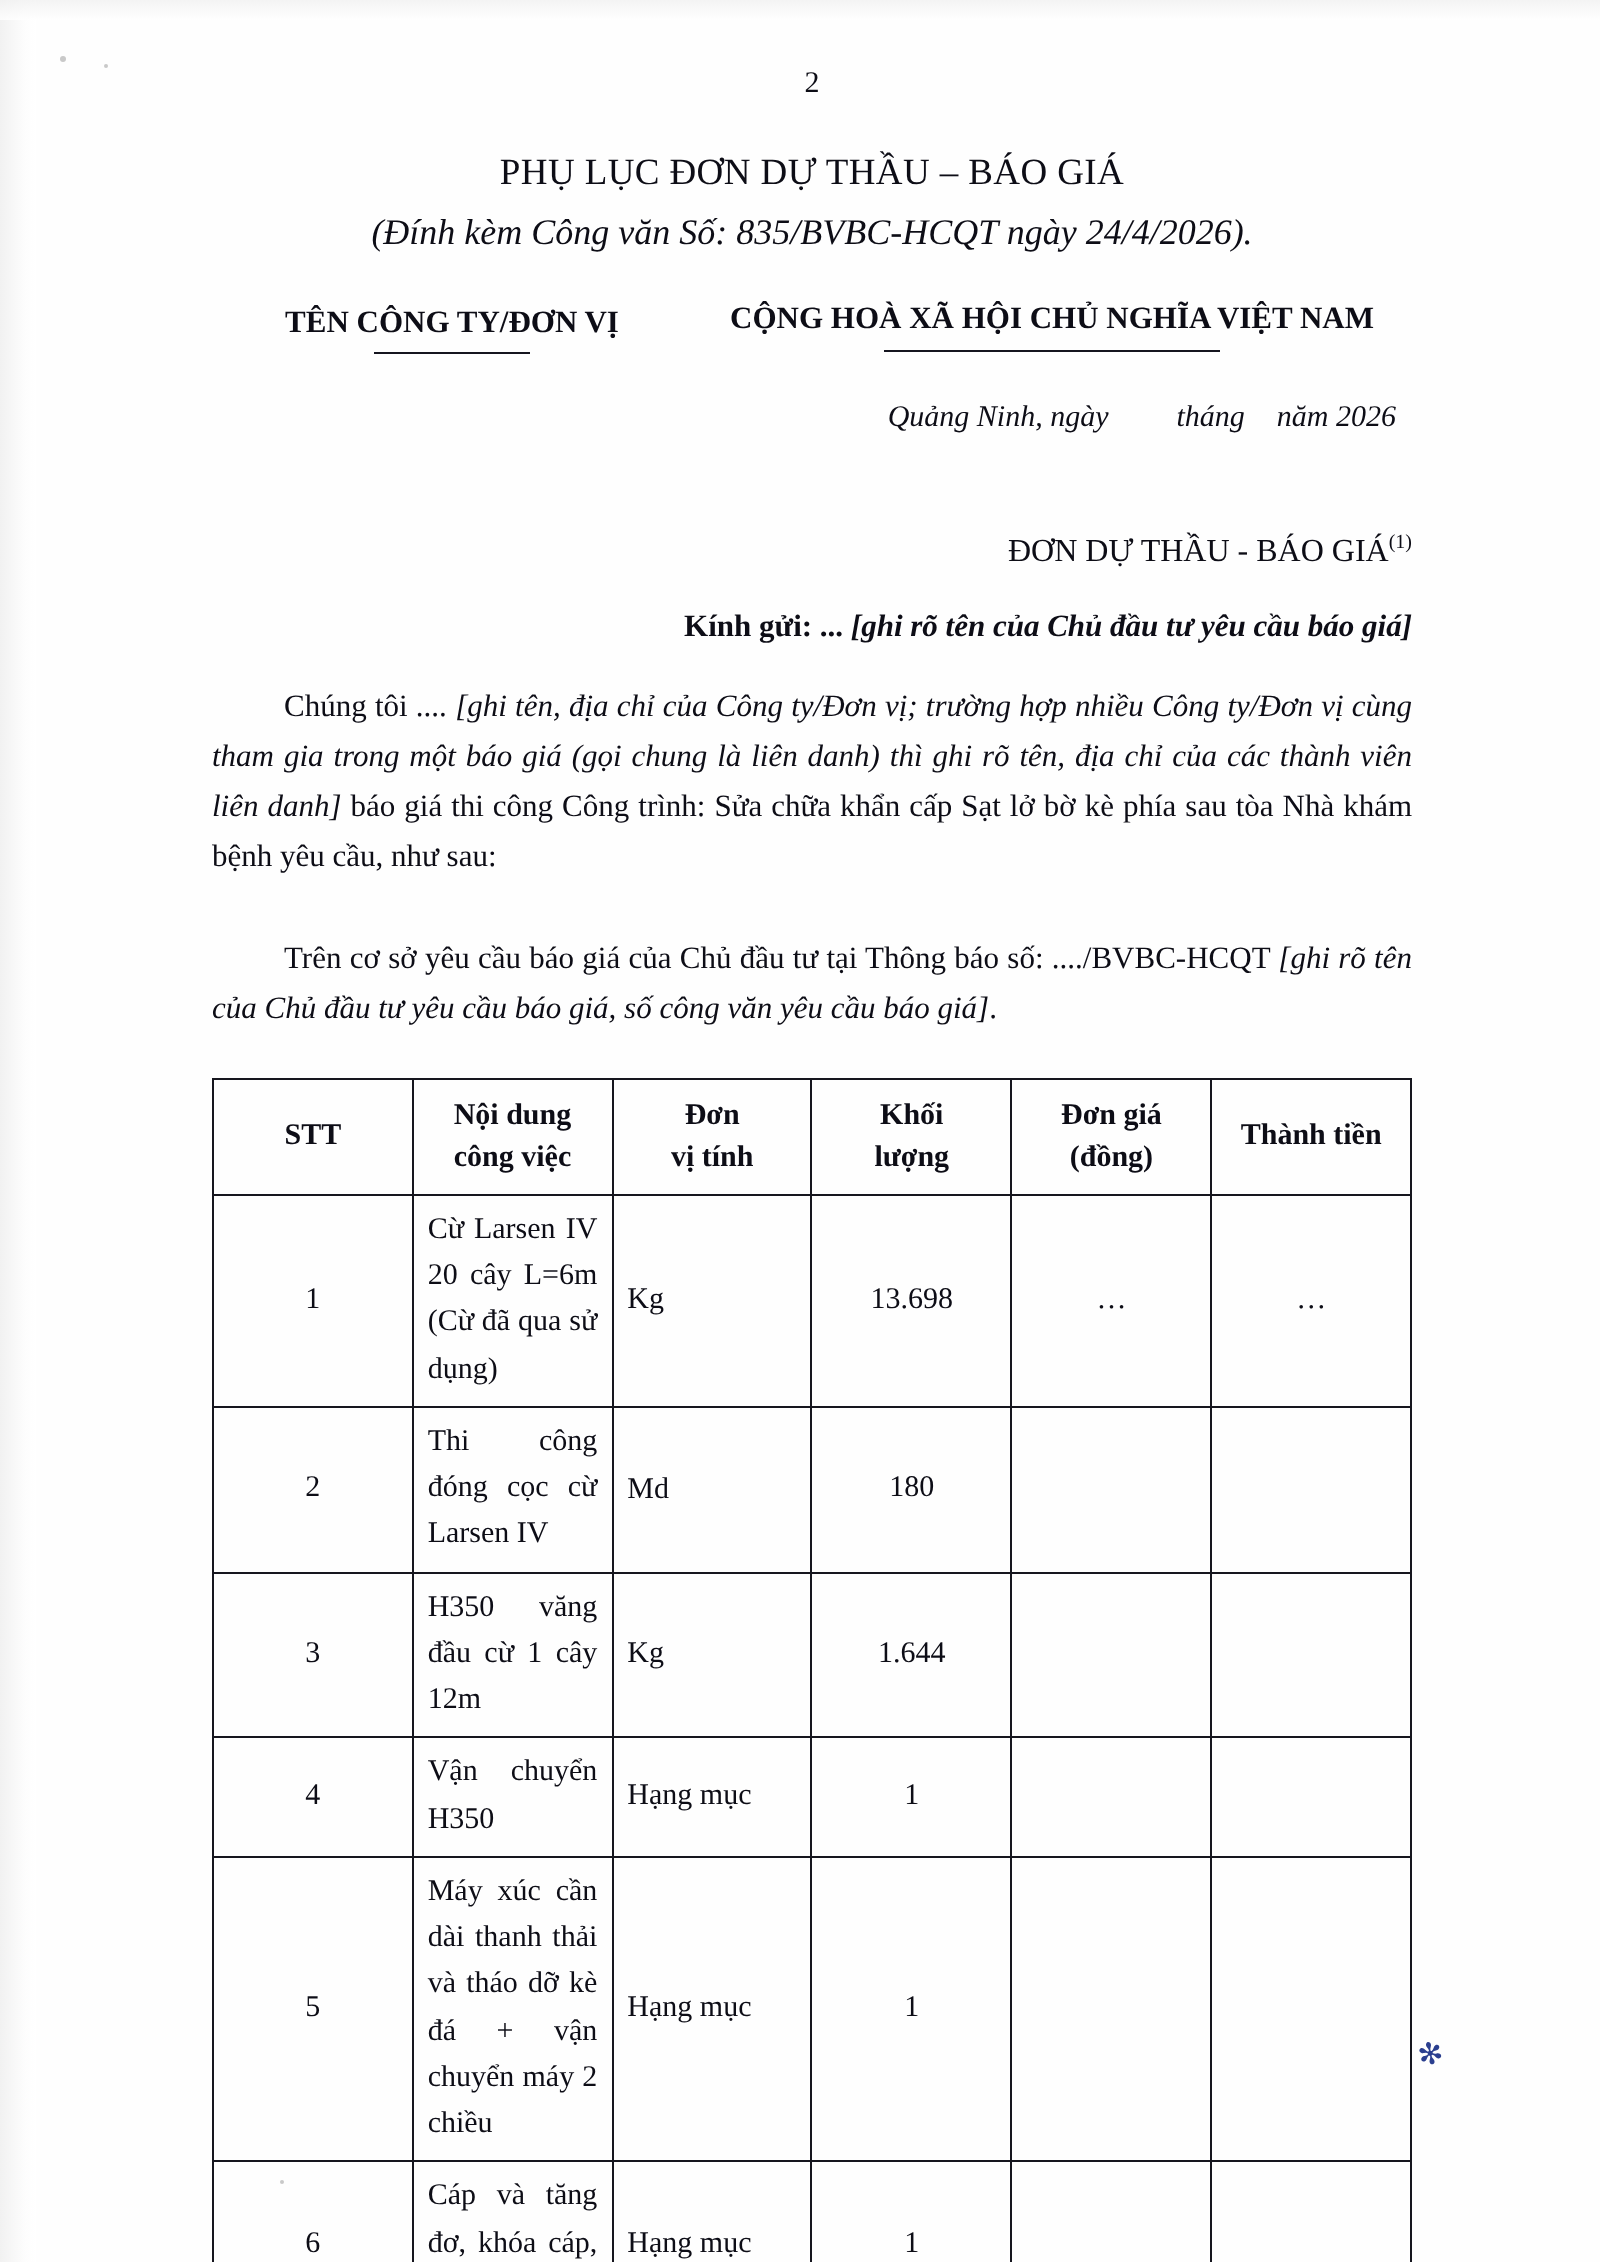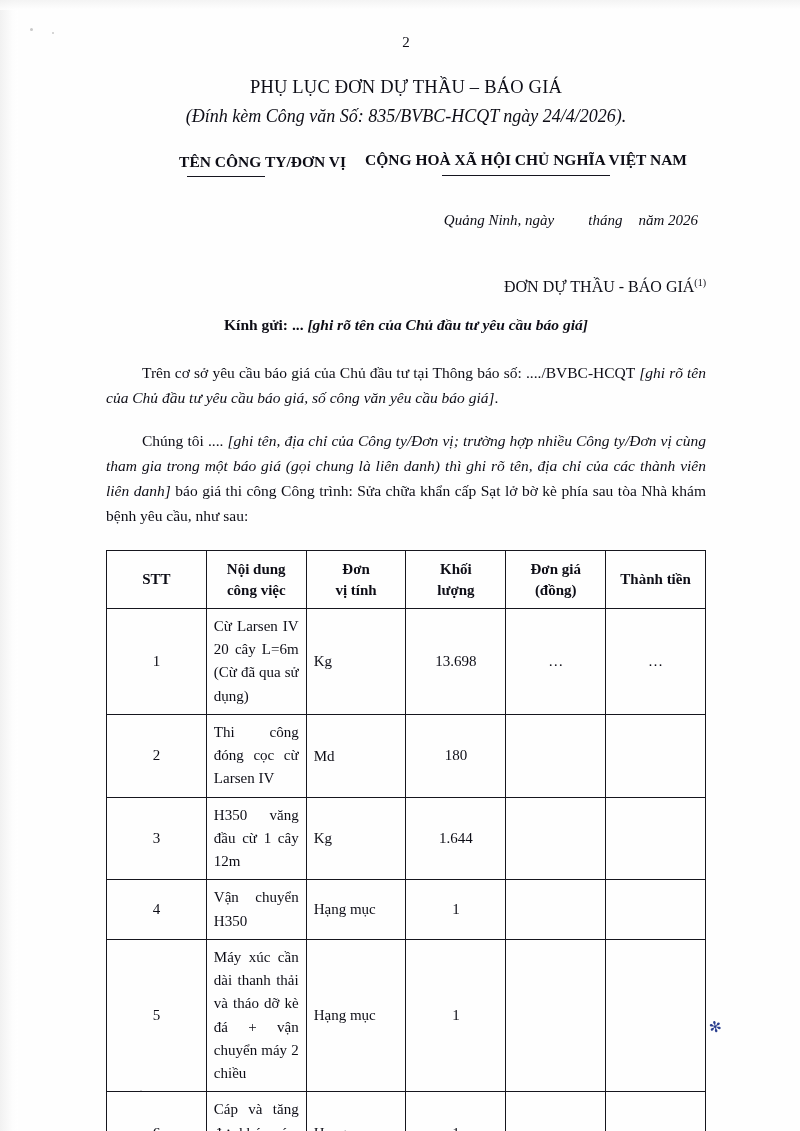--- a/index.html
+++ b/index.html
@@ -62,21 +62,21 @@
     font-size: 18px;
     margin-top: 8px;
   }
   .two-col {
     display: flex;
     margin-top: 24px;
     align-items: flex-start;
   }
   .col-left {
     width: 240px;
-    text-align: right;
+    text-align: center;
     padding-top: 2px;
   }
   .col-right {
     flex: 1;
     text-align: center;
   }
   .org-name {
     font-weight: bold;
     font-size: 15.5px;
   }
@@ -96,34 +96,34 @@
   }
   .motto {
     font-weight: bold;
     font-size: 15px;
     margin-top: 5px;
   }
   .dateline {
     text-align: right;
     font-style: italic;
     font-size: 15px;
-    margin-top: 35px;
+    margin-top: 24px;
     padding-right: 8px;
   }
   .dateline .gap1 { display:inline-block; width: 34px; }
   .dateline .gap2 { display:inline-block; width: 16px; }
   .form-title {
     text-align: right;
     font-weight: normal;
     font-size: 16px;
     margin-top: 48px;
   }
   .form-title sup { font-size: 10px; }
   .recipient {
-    text-align: center;
+    text-align: right;
     font-size: 15.5px;
     margin-top: 19px;
     font-weight: bold;
   }
   .recipient .ital {
     font-style: italic;
   }
   p.body-par {
     font-size: 15.5px;
     line-height: 1.62;
@@ -201,26 +201,26 @@
 
     <div class="form-title">
       <span>ĐƠN DỰ THẦU - BÁO GIÁ</span><sup>(1)</sup>
     </div>
 
     <div class="recipient">
       <span>Kính gửi: ...</span>
       <span class="ital">[ghi rõ tên của Chủ đầu tư yêu cầu báo giá]</span>
     </div>
 
+    <p class="body-par second">
+      <span>Chúng tôi .... </span><span class="it">[ghi tên, địa chỉ của Công ty/Đơn vị; trường hợp nhiều Công ty/Đơn vị cùng tham gia trong một báo giá (gọi chung là liên danh) thì ghi rõ tên, địa chỉ của các thành viên liên danh]</span><span> báo giá thi công Công trình: Sửa chữa khẩn cấp Sạt lở bờ kè phía sau tòa Nhà khám bệnh yêu cầu, như sau:</span>
+    </p>
+
     <p class="body-par">
       <span>Trên cơ sở yêu cầu báo giá của Chủ đầu tư tại Thông báo số: ..../BVBC-HCQT </span><span class="it">[ghi rõ tên của Chủ đầu tư yêu cầu báo giá, số công văn yêu cầu báo giá]</span><span>.</span>
-    </p>
-
-    <p class="body-par second">
-      <span>Chúng tôi .... </span><span class="it">[ghi tên, địa chỉ của Công ty/Đơn vị; trường hợp nhiều Công ty/Đơn vị cùng tham gia trong một báo giá (gọi chung là liên danh) thì ghi rõ tên, địa chỉ của các thành viên liên danh]</span><span> báo giá thi công Công trình: Sửa chữa khẩn cấp Sạt lở bờ kè phía sau tòa Nhà khám bệnh yêu cầu, như sau:</span>
     </p>
 
     <table class="quote">
       <thead>
         <tr>
           <th>STT</th>
           <th>Nội dung công việc</th>
           <th>
             <span>Đơn</span><br>
             <span>vị tính</span>

